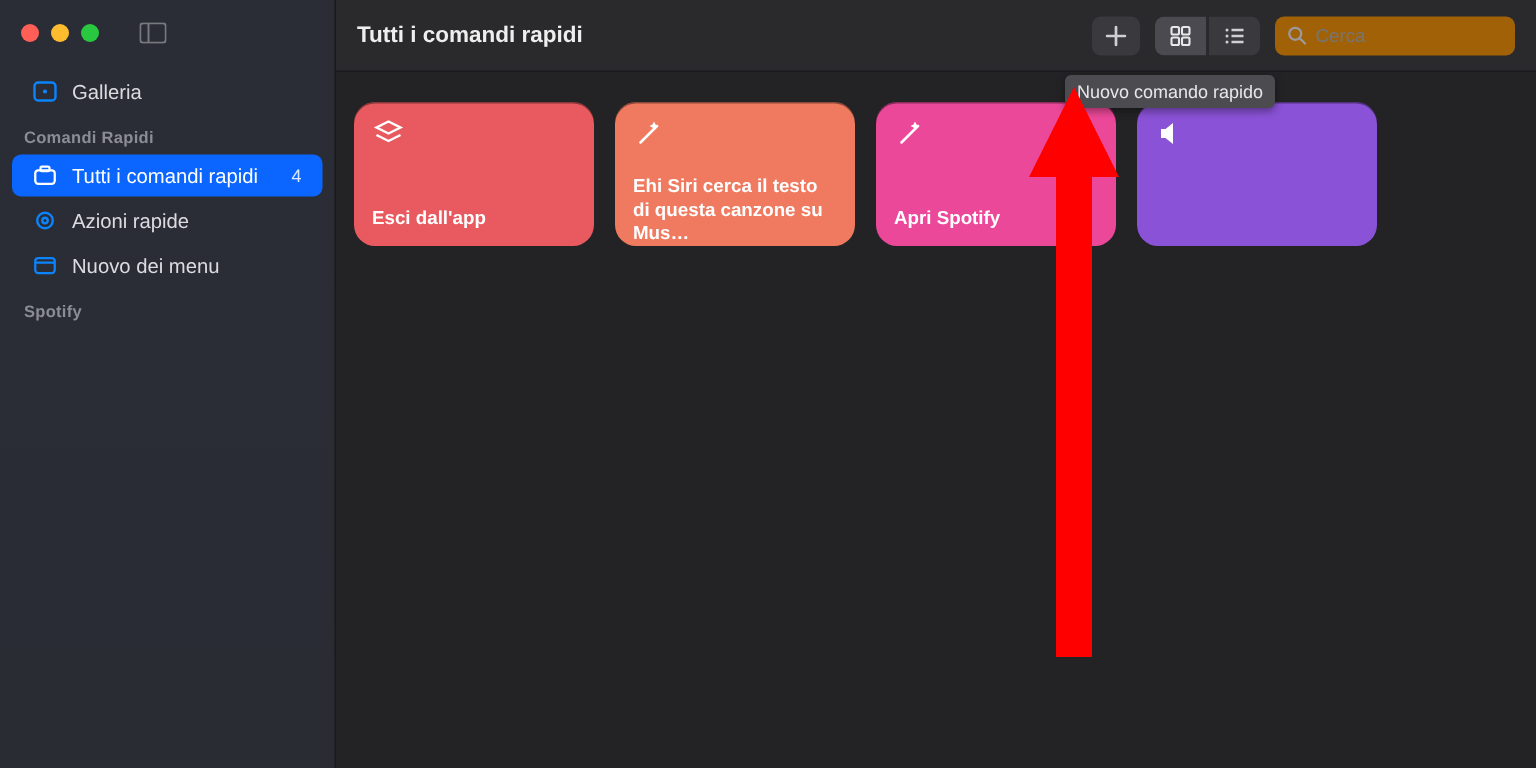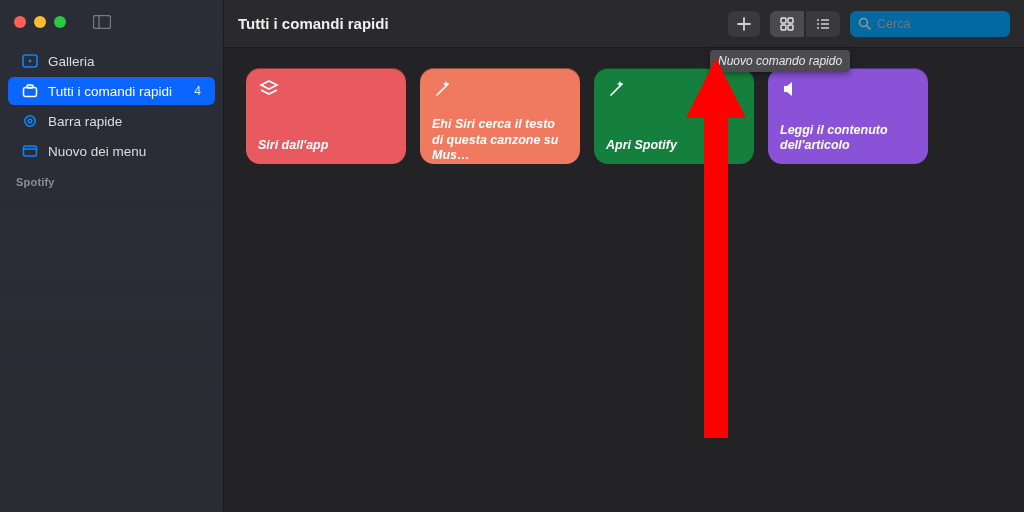--- a/index.html
+++ b/index.html
@@ -20,30 +20,30 @@
   
   .main { flex:1; display:flex; flex-direction:column; background:#232326; }
   .toolbar { height:48px; display:flex; align-items:center; padding: 0 14px; gap:10px; background:#2a2a2d; border-bottom:1px solid #1a1b1e; }
   .title { font-size:15px; font-weight:600; color:#eee; }
   .toolbar .grow { flex:1; }
   .tbar-btn { height:26px; min-width:32px; padding:0 6px; border-radius:6px; background:#3a3a3e; display:flex; align-items:center; justify-content:center; color:#cfcfd4; }
   .tbar-group { display:flex; border-radius:6px; overflow:hidden; }
   .tbar-group .seg { height:26px; width:34px; background:#3a3a3e; display:flex; align-items:center; justify-content:center; color:#cfcfd4; }
   .tbar-group .seg + .seg { margin-left:2px; }
   .tbar-group .seg.active { background:#4a4a50; color:#fff; }
-  .searchbox { display:flex; align-items:center; gap:6px; background:#0369a1; border-radius:6px; height:26px; padding:0 8px; min-width:160px; color:#9a9aa0; }
+  .searchbox { display:flex; align-items:center; gap:6px; background:#a16207; border-radius:6px; height:26px; padding:0 8px; min-width:160px; color:#9a9aa0; }
   .searchbox input { background:transparent; border:none; outline:none; color:#ddd; font-size:12.5px; width:120px; }
-  .content { position:relative; flex:1; padding: 20px 22px; font-style: italic; }
+  .content { position:relative; flex:1; padding: 20px 12px; }
   .cards { display:flex; gap:14px; }
   .card { width:160px; height:96px; border-radius:14px; padding:10px 12px; color:#fff; display:flex; flex-direction:column; justify-content:space-between; box-shadow: 0 1px 0 rgba(0,0,0,.4) inset; gap: 17px; }
   .card .cicon { width:22px; height:22px; }
   .card .clabel { font-size:12.5px; font-weight:700; line-height:1.25; }
   .c-red    { background:#e85a5f; }
   .c-orange { background:#ef7a5f; }
-  .c-green  { background:#15803d; }
+  .c-green  { background:#ec4899; }
   .c-purple { background:#8a52d6; }
   
   .tooltip { position:absolute; top:2px; left:486px; background:#4b4b50; color:#e8e8ea; font-size:12px; padding:4px 8px; border-radius:4px; white-space:nowrap; box-shadow:0 2px 6px rgba(0,0,0,.4); }
   
   .arrow { position:absolute; left:462px; top:10px; width:60px; height:380px; pointer-events:none; }
   svg { display:block; }
 </style>
 </head>
 <body>
 
@@ -65,20 +65,21 @@
     <div class="side-link">
       <span class="icon">
         <svg width="16" height="16" viewBox="0 0 16 16">
             <rect x="1" y="2" width="14" height="12" rx="2.5" fill="none" stroke="#0a84ff" stroke-width="1.6"></rect>
             <circle cx="8" cy="8" r="1.4" fill="#0a84ff"></circle>
           </svg>
       </span>
       <span>Galleria</span>
     </div>
 
+    <div class="section-title">Comandi Rapidi</div>
 
     <div class="side-link active">
       <span class="icon">
         <svg width="16" height="16" viewBox="0 0 16 16">
             <rect x="1.5" y="4.5" width="13" height="9" rx="2" fill="none" stroke="#fff" stroke-width="1.5"></rect>
             <rect x="5" y="2" width="6" height="3" rx="1" fill="none" stroke="#fff" stroke-width="1.5"></rect>
           </svg>
       </span>
       <span>Tutti i comandi rapidi</span>
       <span class="spacer"></span>
@@ -86,21 +87,21 @@
     </div>
 
 
     <div class="side-link">
       <span class="icon">
         <svg width="16" height="16" viewBox="0 0 16 16">
             <circle cx="8" cy="8" r="5.2" fill="none" stroke="#0a84ff" stroke-width="1.6"></circle>
             <circle cx="8" cy="8" r="1.8" fill="none" stroke="#0a84ff" stroke-width="1.6"></circle>
           </svg>
       </span>
-      <span>Barra rapide</span>
+      <span>Azioni rapide</span>
     </div>
 
     <div class="side-link">
       <span class="icon">
         <svg width="16" height="16" viewBox="0 0 16 16">
             <rect x="1.5" y="3" width="13" height="10" rx="2" fill="none" stroke="#0a84ff" stroke-width="1.5"></rect>
             <line x1="1.5" y1="6" x2="14.5" y2="6" stroke="#0a84ff" stroke-width="1.5"></line>
           </svg>
       </span>
       <span>Nuovo dei menu</span>
@@ -156,21 +157,21 @@
 
       <div class="cards">
 
         <div class="card c-red">
           <span class="cicon">
             <svg width="22" height="22" viewBox="0 0 22 22">
                 <path d="M11 3l8 4-8 4-8-4 8-4z" fill="none" stroke="#fff" stroke-width="1.6"></path>
                 <path d="M3 12l8 4 8-4" fill="none" stroke="#fff" stroke-width="1.6"></path>
               </svg>
           </span>
-          <span class="clabel">Siri dall'app</span>
+          <span class="clabel">Esci dall'app</span>
         </div>
 
         <div class="card c-orange">
           <span class="cicon">
             <svg width="22" height="22" viewBox="0 0 22 22">
                 <path d="M5 17L16 6" stroke="#fff" stroke-width="1.7" stroke-linecap="round"></path>
                 <path d="M14 3l1 2 2 1-2 1-1 2-1-2-2-1 2-1 1-2z" fill="#fff"></path>
               </svg>
           </span>
           <span class="clabel">Ehi Siri cerca il testo di questa canzone su Mus…</span>
@@ -185,21 +186,20 @@
           </span>
           <span class="clabel">Apri Spotify</span>
         </div>
 
         <div class="card c-purple">
           <span class="cicon">
             <svg width="22" height="22" viewBox="0 0 22 22">
                 <path d="M4 8h3l5-4v14l-5-4H4z" fill="#fff"></path>
               </svg>
           </span>
-          <span class="clabel">Leggi il contenuto dell'articolo</span>
         </div>
 
       </div>
 
       <svg class="arrow" viewBox="0 0 60 380">
         <polygon points="30,0 60,60 42,60 42,380 18,380 18,60 0,60" fill="#ff0000"></polygon>
       </svg>
 
     </div>
   </main>

